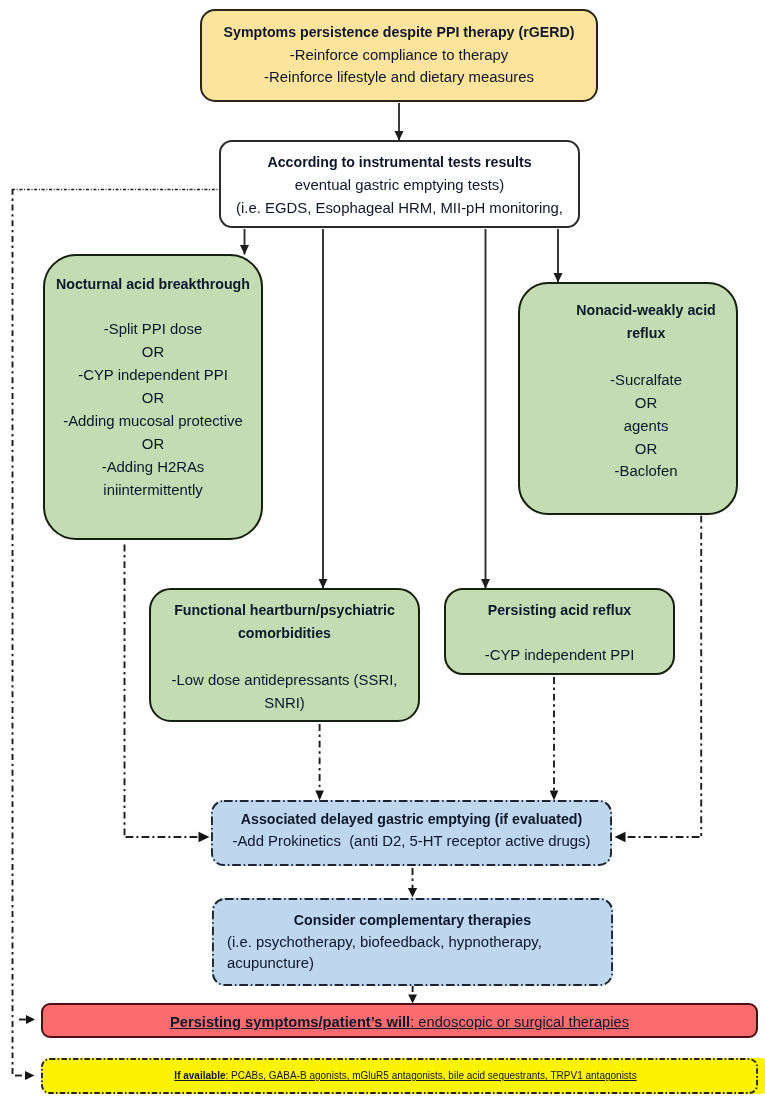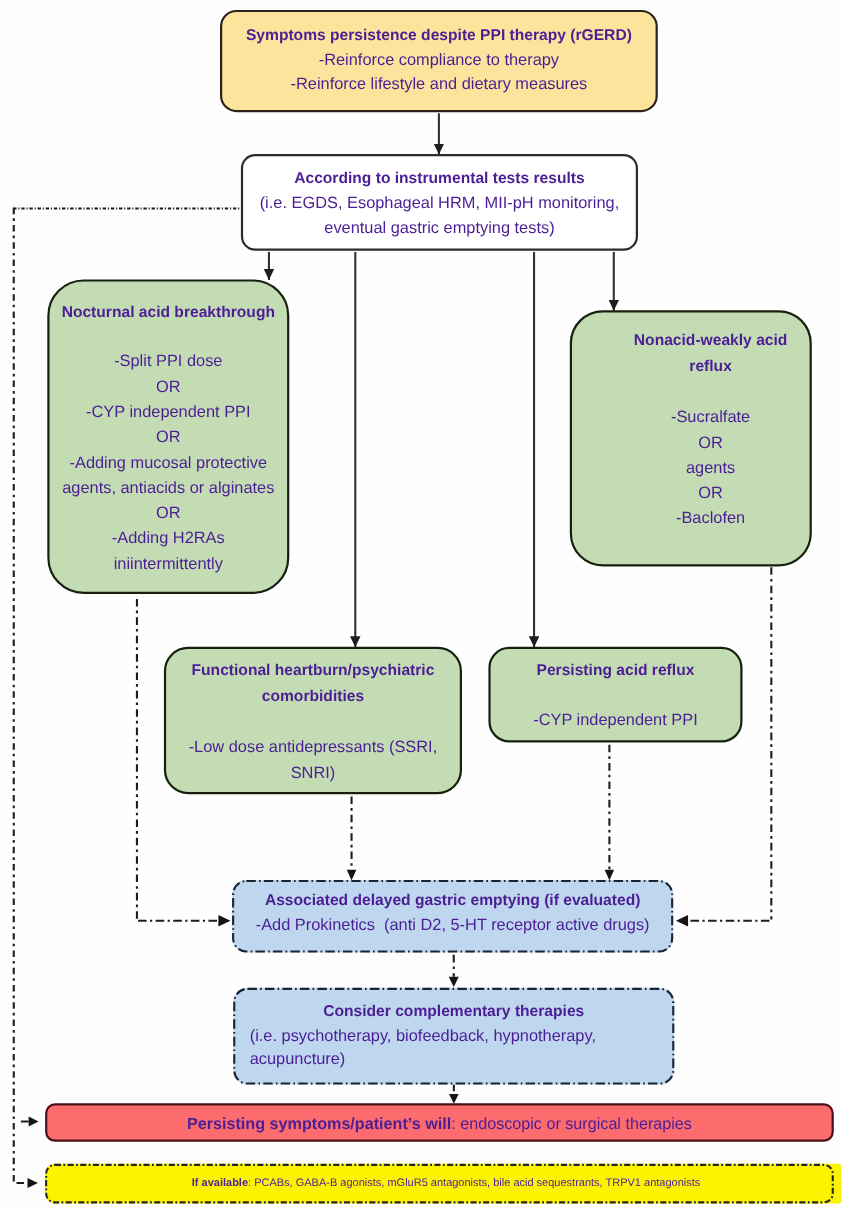--- a/index.html
+++ b/index.html
@@ -1,23 +1,23 @@
 <!DOCTYPE html>
 <html><head>
 <meta charset="utf-8">
 <style>
 html,body{margin:0;padding:0;background:#ffffff;}
 body{width:765px;height:1102px;overflow:hidden;position:relative;
   font-family:"Liberation Sans",sans-serif;}
 #stage{position:absolute;left:0;top:0;width:765px;height:1102px;background:#fefefe;}
 svg#wires,svg#outlines{position:absolute;left:0;top:0;width:765px;height:1102px;overflow:visible;pointer-events:none;}
-.node{position:absolute;box-sizing:border-box;display:block;text-align:center;color:#4c1d95;}
+.node{position:absolute;box-sizing:border-box;display:block;text-align:center;color:#0f172a;}
 .hd{font-weight:bold;}
 .ln{white-space:pre;display:block;text-align:center;}
-.inline-row{white-space:nowrap;}
+.inline-row{white-space:nowrap;text-decoration:underline;}
 .ln-i{white-space:pre;}
 
 .box-start{left:200px;top:9px;width:398px;height:93px;
   background:#fce49c;border:2px solid #2b2318;border-radius:15px;
   font-size:14.9px;line-height:22.5px;padding-top:10px;}
 .box-start .hd{font-size:14.2px;}
 
 .box-tests{left:219px;top:140px;width:361px;height:88px;
   background:#ffffff;border:2px solid #2b2b2b;border-radius:13px;
   font-size:14.9px;line-height:23px;padding-top:8.5px;}
@@ -114,33 +114,32 @@
   </svg>
 
   <div class="node box-start">
     <div class="hd">Symptoms persistence despite PPI therapy (rGERD)</div>
     <div class="ln">-Reinforce compliance to therapy</div>
     <div class="ln">-Reinforce lifestyle and dietary measures</div>
   </div>
 
   <div class="node box-tests">
     <div class="hd">According to instrumental tests results</div>
+    <div class="ln">eventual gastric emptying tests)</div>
     <div class="ln">(i.e. EGDS, Esophageal HRM, MII-pH monitoring,</div>
-    <div class="ln">eventual gastric emptying tests)</div>
   </div>
 
   <div class="node box-nocturnal">
     <div class="hd">Nocturnal acid breakthrough</div>
     <div class="gap"></div>
     <div class="ln">-Split PPI dose</div>
     <div class="ln">OR</div>
     <div class="ln">-CYP independent PPI</div>
     <div class="ln">OR</div>
     <div class="ln">-Adding mucosal protective</div>
-    <div class="ln">agents, antiacids or alginates</div>
     <div class="ln">OR</div>
     <div class="ln">-Adding H2RAs</div>
     <div class="ln">iniintermittently</div>
   </div>
 
   <div class="node box-nonacid">
     <div class="hd">Nonacid-weakly acid</div>
     <div class="hd">reflux</div>
     <div class="gap"></div>
     <div class="ln">-Sucralfate</div>

